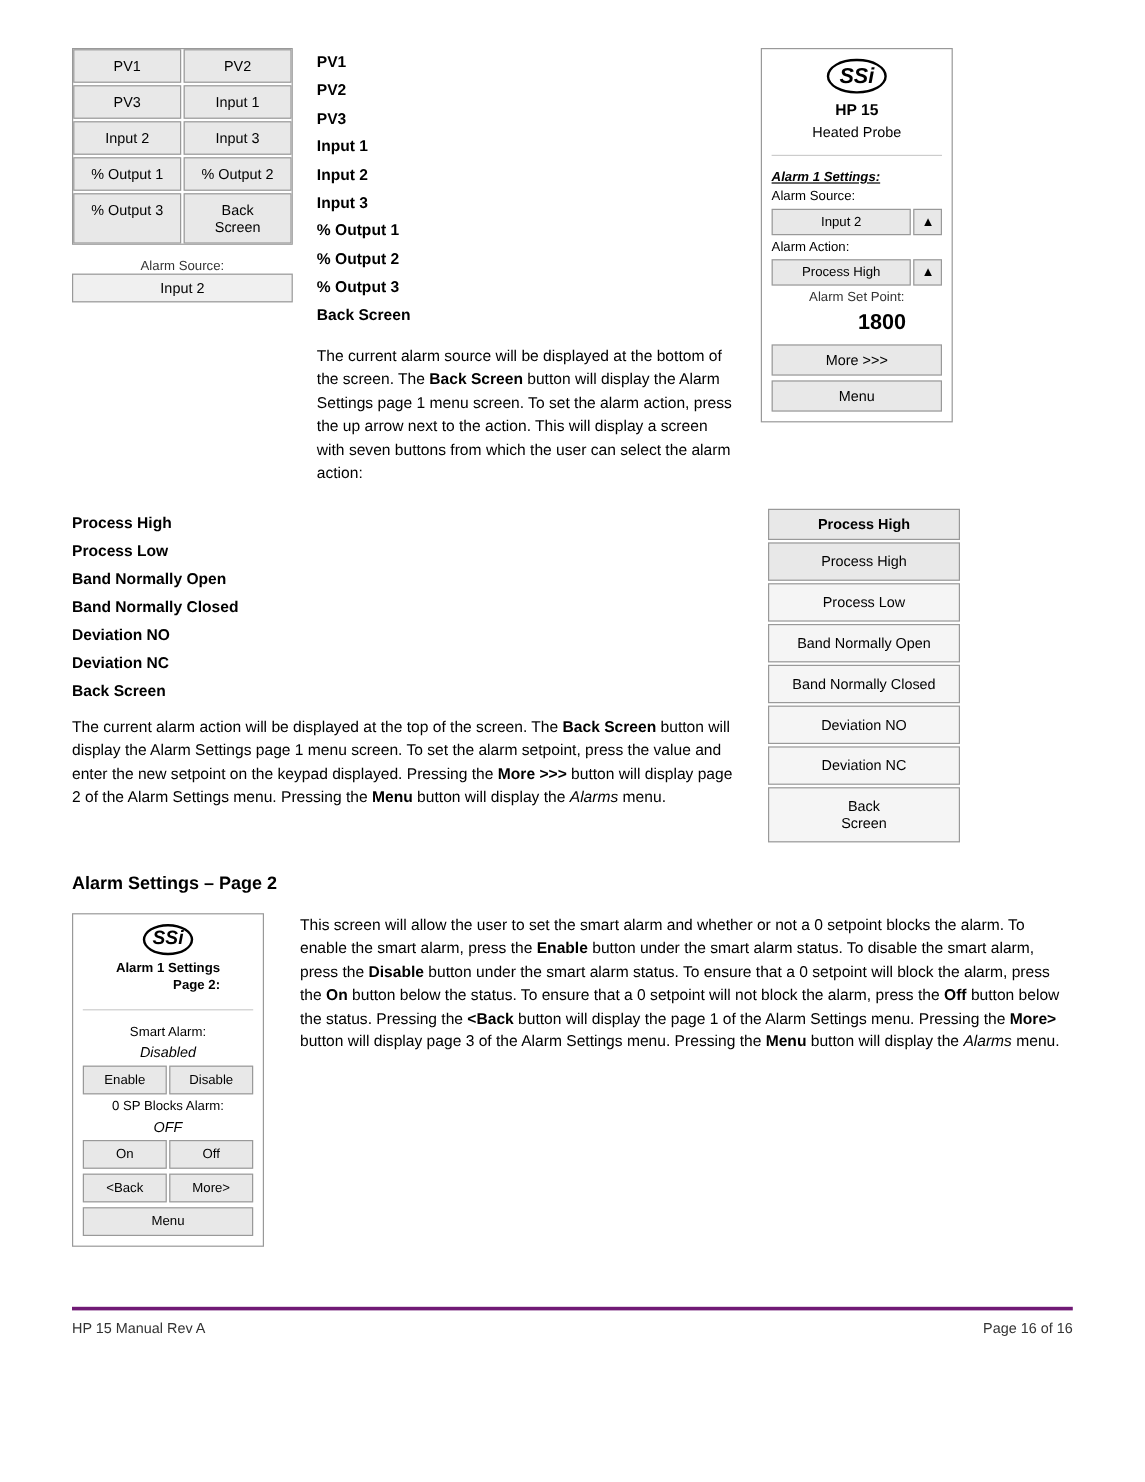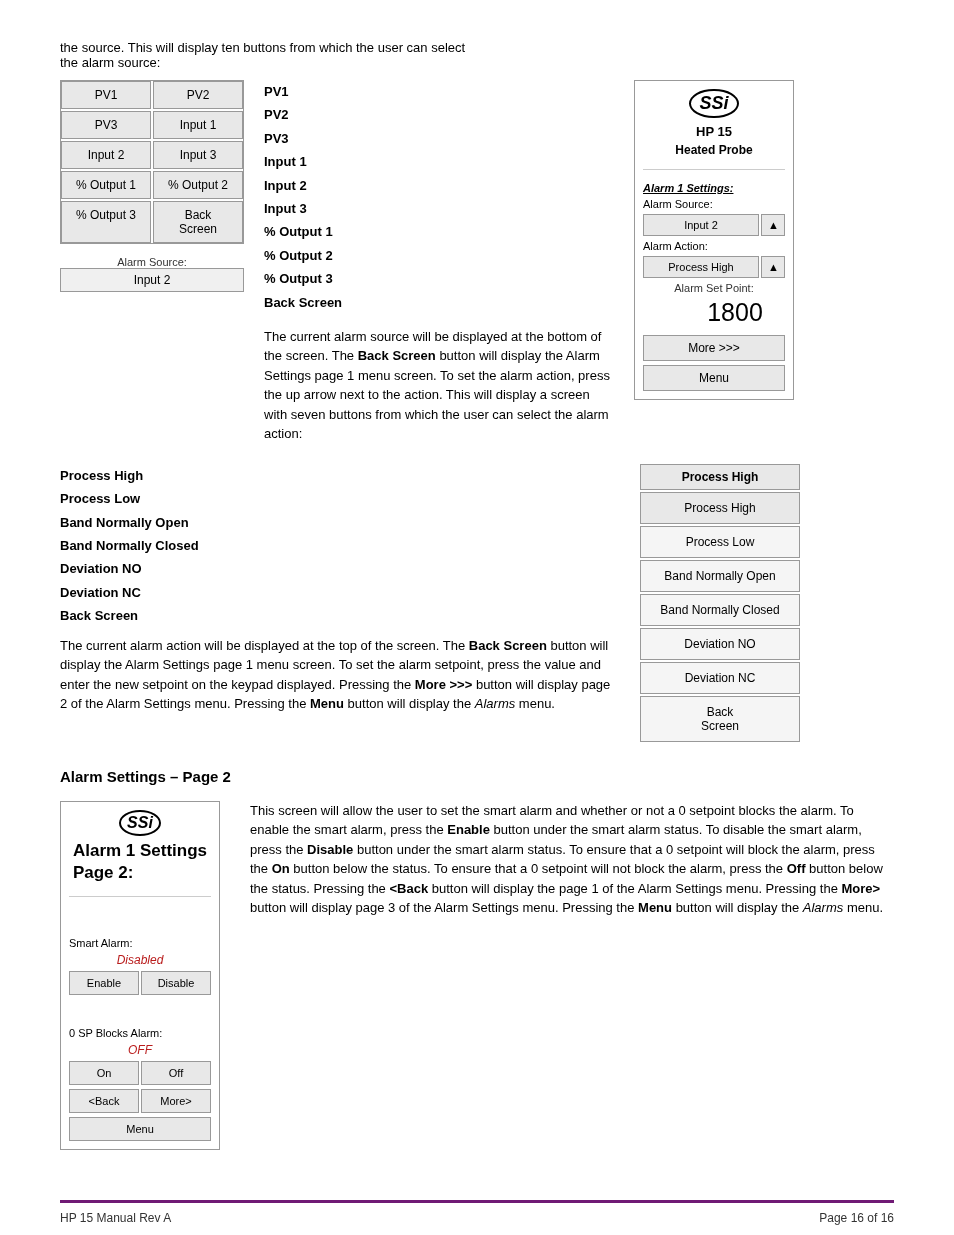--- a/index.html
+++ b/index.html
@@ -107,21 +107,21 @@
     }
 
     .device-model {
       font-size: 13px;
       font-weight: bold;
       text-align: center;
     }
 
     .device-name {
       font-size: 12px;
-      font-weight: bold;
+      font-weight: normal;
       text-align: center;
     }
 
     .device-section-label {
       font-size: 11px;
       font-weight: bold;
       text-align: left;
       width: 100%;
       text-decoration: underline;
       font-style: italic;
@@ -159,22 +159,22 @@
       text-align: center;
     }
 
     .device-setpoint-label {
       font-size: 11px;
       text-align: left;
       color: #333;
     }
 
     .device-setpoint-value {
-      font-size: 25px;
-      font-weight: normal;
+      font-size: 18px;
+      font-weight: bold;
       text-align: center;
       margin-left: 42px;
     }
 
     .device-more-btn {
       border: 1px solid #999;
       background: #e8e8e8;
       padding: 5px 0;
       font-size: 12px;
       width: 100%;
@@ -267,38 +267,37 @@
       font-size: 16px;
       font-style: italic;
       font-weight: bold;
       border: 2px solid #000;
       border-radius: 50%;
       padding: 2px 6px;
       display: inline-block;
     }
 
     .page2-title {
-      font-size: 17px;
-      font-weight: bold;
-      text-align: left;
+      font-size: 11px;
+      font-weight: bold;
+      text-align: right;
       line-height: 1.3;
     }
 
     .page2-row-label {
       font-size: 11px;
-      text-align: left;
-      width: 100%;
-      margin-top: 28px;
+      text-align: center;
+      width: 100%;
     }
 
     .page2-status-value {
       font-size: 12px;
       text-align: center;
       font-style: italic;
-      color: #b91c1c;
+      color: #000000;
     }
 
     .page2-btn-row {
       display: flex;
       gap: 2px;
       width: 100%;
     }
 
     .page2-btn {
       border: 1px solid #999;
@@ -341,24 +340,20 @@
       background: #ccc;
       width: 100%;
       margin: 8px 0;
     }
   </style>
 </head>
 <body>
 
 <div class="page-content">
 
-  <div>
-    <span>the source.  This will display ten buttons from which the user can select</span><br>
-    <span>the alarm source:</span>
-  </div>
 
   <div class="top-section">
 
     <div class="left-panel">
       <div class="grid-buttons">
         <div class="grid-btn">PV1</div>
         <div class="grid-btn">PV2</div>
         <div class="grid-btn">PV3</div>
         <div class="grid-btn">Input 1</div>
         <div class="grid-btn">Input 2</div>

